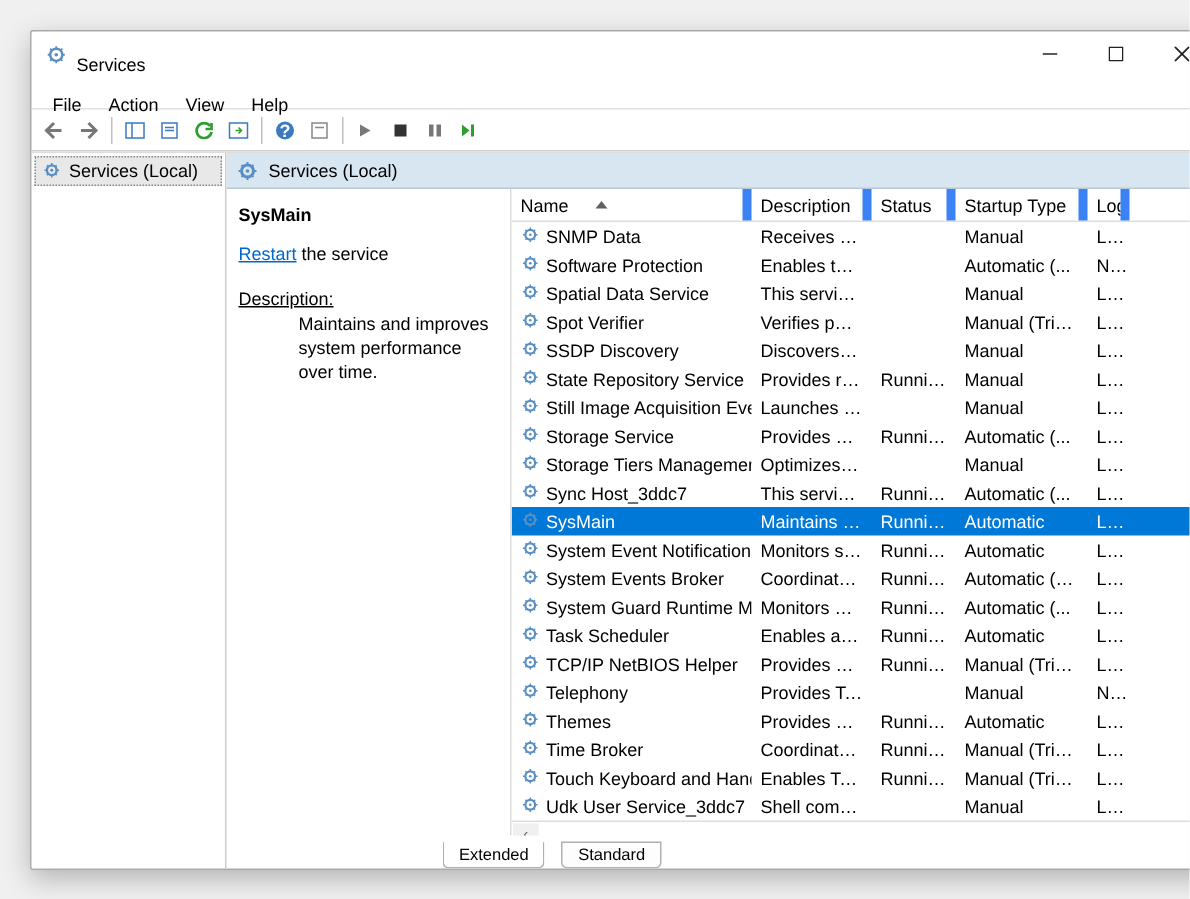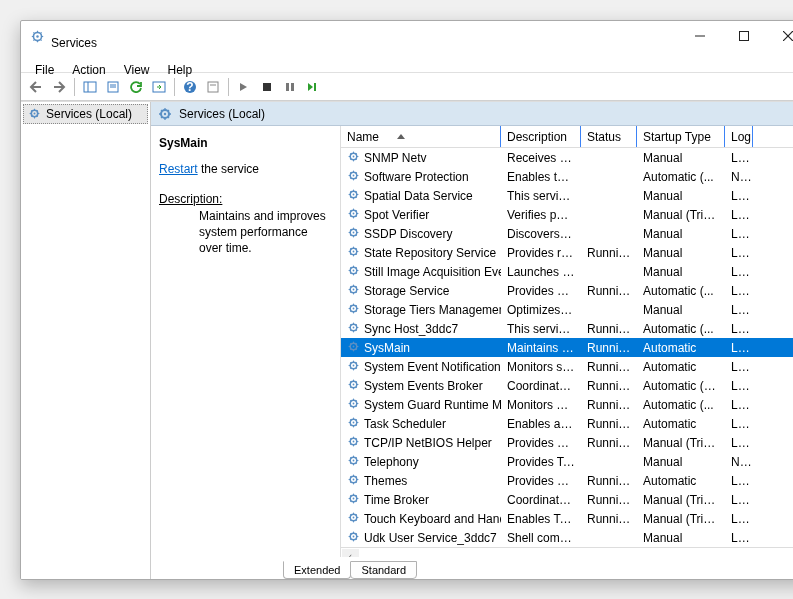--- a/index.html
+++ b/index.html
@@ -24,33 +24,33 @@
 .pane-header .gear-icon{width:16px;height:16px;}
 .pane-body { flex:1; display:flex; overflow:hidden;}
 .desc-pane { width:190px; padding:10px 8px; border-right:1px solid #ddd;}
 .desc-title { font-weight:bold; font-size:12px; margin-bottom:10px;}
 .desc-links { margin-bottom:14px; line-height:1.5;}
 .desc-links a { color:#0066cc; text-decoration:underline;}
 .desc-label { margin-bottom:2px;text-decoration:underline;}
 .desc-text { line-height:1.35;margin-left:40px;}
 .list-pane { flex:1; display:flex; flex-direction:column; overflow:hidden;}
 .list-header { display:flex; border-bottom:1px solid #ddd; height:22px;}
-.list-header .col { padding:5px 6px; border-right:1px solid #3b82f6; font-size:12px; display:flex; align-items:center; overflow:hidden; white-space:nowrap;}
+.list-header .col { padding:5px 6px; border-right:6px solid #3b82f6; font-size:12px; display:flex; align-items:center; overflow:hidden; white-space:nowrap;}
 .col-sort::after{content:""; display:inline-block; margin-left:18px; border-left:4px solid transparent;border-right:4px solid transparent;border-bottom:5px solid #606060;}
 .list-body { flex:1; overflow:auto;}
 .row { display:flex; height:19px; align-items:center;}
 .row.selected { background:#0078d7; color:#fff;}
 .row .cell { padding:1px 6px; overflow:hidden; white-space:nowrap; text-overflow:ellipsis; font-size:12px;}
 .cell.name { display:flex; align-items:center; gap:4px;}
 .c-name{width:160px;} .c-desc{width:80px;} .c-status{width:56px;} .c-startup{width:88px;} .c-log{width:28px;}
 .hscroll { height:17px; border-top:1px solid #ddd; display:flex; align-items:center; justify-content:space-between; padding:0 1px;}
 .hscroll .arrow{width:17px;height:15px;display:flex;align-items:center;justify-content:center;background:#f0f0f0;color:#606060;font-size:10px;}
 .list-wrap{position:relative; flex:1; overflow:hidden;}
 .tabs-bar { height:22px; display:flex; align-items:flex-end; padding-left:132px;}
-.tab { padding:2px 10px; border:1px solid #b0b0b0; border-top-left-radius:0; border-top-right-radius:0; border-bottom-left-radius:4px; border-bottom-right-radius:4px; background:#fdfdfd; font-size:11px; margin-right:-1px;}
+.tab { padding:2px 10px; border:1px solid #b0b0b0; border-top-left-radius:0; border-top-right-radius:0; border-bottom-left-radius:4px; border-bottom-right-radius:4px; background:#fdfdfd; font-size:11px; margin-right:-1px;margin-left:12px;}
 .tab.active{background:#fff; border-top-color:#fff; position:relative; z-index:2;}
 .gear-svg{width:13px;height:13px;}
 </style>
 </head>
 <body>
 
 <div class="window">
   <div class="titlebar">
     <span class="app-icon">
       <svg class="gear-svg" viewBox="0 0 16 16">
@@ -204,21 +204,21 @@
               <div class="col c-log">Log</div>
             </div>
             <div class="list-body" id="list-body">
                 <div class="row">
                   <div class="cell name c-name">
                     <span><svg class="gear-svg" viewBox="0 0 16 16">
                         <circle cx="8" cy="8" r="4" fill="none" stroke="#5a8fc4" stroke-width="1.8"></circle>
                         <circle cx="8" cy="8" r="1.1" fill="#5a8fc4"></circle>
                         <path d="M8 2v2M8 12v2M2 8h2M12 8h2M4 4l1 1M11 11l1 1M12 4l-1 1M5 11l-1 1" stroke="#5a8fc4" stroke-width="1.2"></path>
                       </svg></span>
-                    <span>SNMP Netv</span>
+                    <span>SNMP Data</span>
                   </div>
                   <div class="cell c-desc">Receives tra...</div>
                   <div class="cell c-status"></div>
                   <div class="cell c-startup">Manual</div>
                   <div class="cell c-log">Loca</div>
                 </div>
                 <div class="row">
                   <div class="cell name c-name">
                     <span><svg class="gear-svg" viewBox="0 0 16 16">
                         <circle cx="8" cy="8" r="4" fill="none" stroke="#5a8fc4" stroke-width="1.8"></circle>

